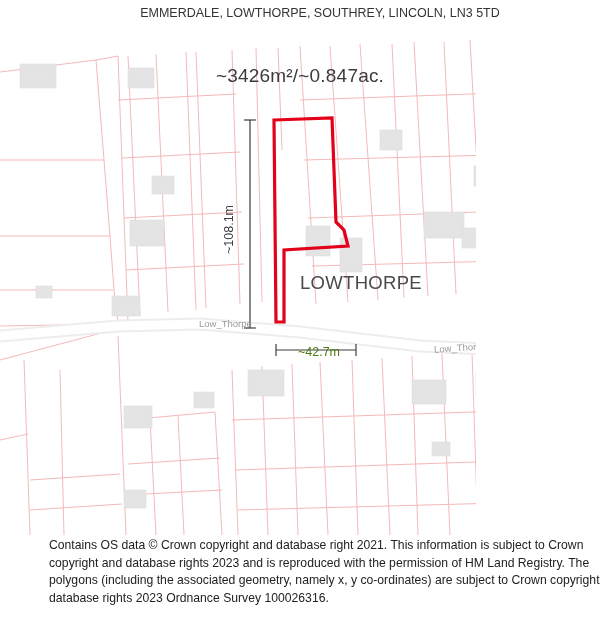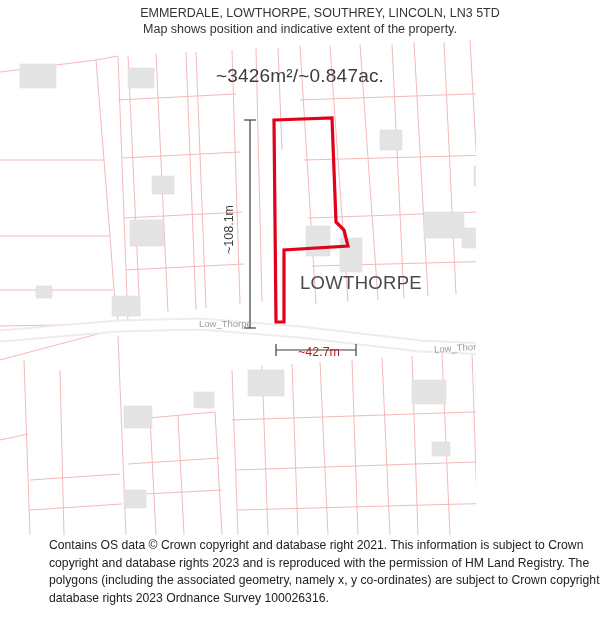--- a/index.html
+++ b/index.html
@@ -83,21 +83,21 @@
     transform: rotate(180deg);
     text-align: center;
   }
   .dim-h {
     position: absolute;
     left: 277px;
     top: 305px;
     width: 84px;
     text-align: center;
     font-size: 12.5px;
-    color: #b91c1c;
+    color: #4d7c0f;
   }
   .road-label {
     position: absolute;
     font-size: 9.5px;
     color: #9b9b9b;
     white-space: nowrap;
   }
   .rl-lowthorpe-1 { left: 199px; top: 278px; }
   .rl-lowthorpe-2 { left: 434px; top: 302px; transform: rotate(-4deg); }
   .rl-ferry-1 { left: 562px; top: 8px; writing-mode: vertical-rl; }
@@ -115,21 +115,20 @@
     margin-left: 43px;
   }
 </style>
 </head>
 <body>
 
 <div class="page">
 
   <div class="header">
     <div class="title">EMMERDALE, LOWTHORPE, SOUTHREY, LINCOLN, LN3 5TD</div>
-    <div class="subtitle">Map shows position and indicative extent of the property.</div>
   </div>
 
   <div class="map-wrap">
 
     <svg class="map-svg" width="600" height="495" viewBox="0 0 600 495">
 
       <rect x="0" y="0" width="600" height="495" fill="#ffffff"></rect>
 
       <g stroke="#f4b9b9" stroke-width="1" fill="none">
 

